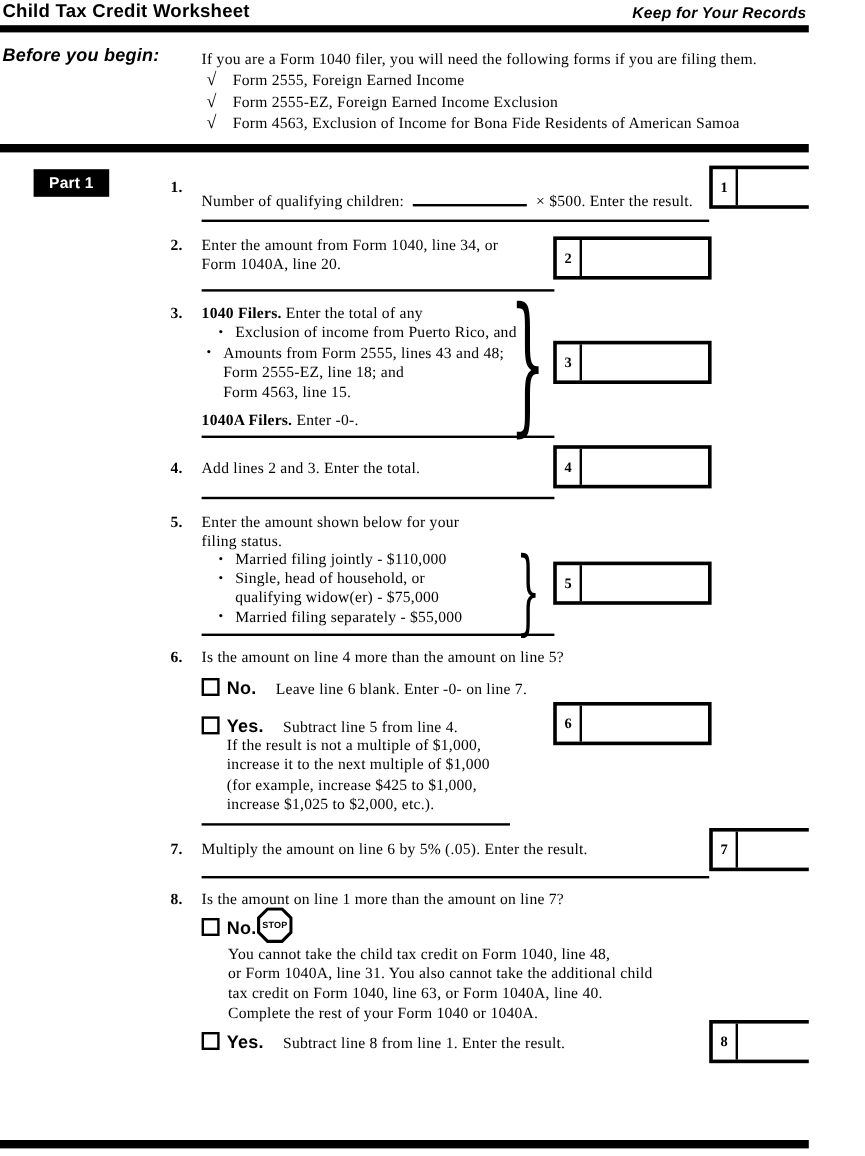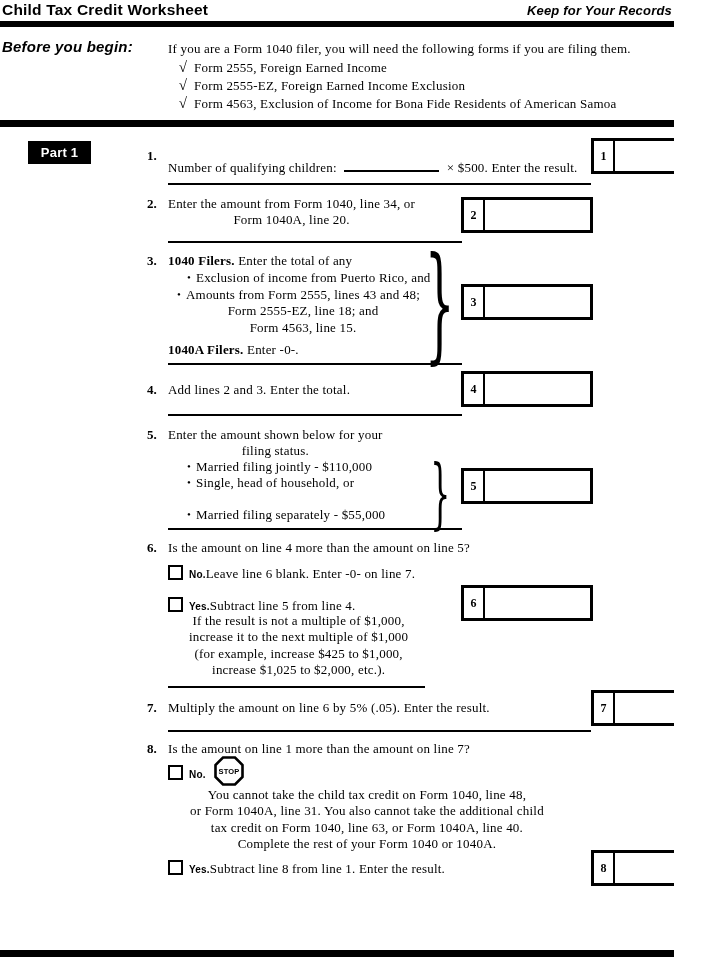--- a/index.html
+++ b/index.html
@@ -1,39 +1,38 @@
 <!DOCTYPE html>
 <html><head>
 <meta charset="utf-8">
 <style>
   * { margin:0; padding:0; box-sizing:border-box; }
   html,body { background:#fff; }
   #page {
     position:relative; width:674px; height:963px; background:#fff; overflow:hidden;
     font-family:"Liberation Serif","DejaVu Serif",serif; font-size:13px; color:#000;
     letter-spacing:.2px;
-    text-align:center;
   }
   .abs { position:absolute; }
   .sans { font-family:"Liberation Sans","DejaVu Sans",sans-serif; }
   .b { font-weight:bold; }
   .i { font-style:italic; }
   .bar { position:absolute; background:#000; }
   .hr { position:absolute; background:#000; height:2px; }
   .num { position:absolute; left:142px; font-weight:bold; width:20px; }
   .txt { position:absolute; left:168px; line-height:16.4px; white-space:nowrap; }
   .amtbox { position:absolute; height:36px; border:3px solid #000; background:#fff; display:flex; }
   .amtbox .ncell {
     width:21px; border-right:2px solid #000; display:flex; align-items:center; justify-content:center;
     font-weight:bold; font-size:12px; font-family:"Liberation Serif",serif;
   }
   .amtbox .vcell { flex:1; }
   .chk { position:absolute; width:15px; height:15px; border:2px solid #000; background:#fff; }
   .lbl { position:absolute; left:189px; line-height:16.4px; white-space:nowrap; }
-  .boldlbl { font-family:"Liberation Sans","DejaVu Sans",sans-serif; font-weight:bold; font-size:10px; margin-right:0; }
+  .boldlbl { font-family:"Liberation Sans","DejaVu Sans",sans-serif; font-weight:bold; font-size:15px; margin-right:16px; }
   .bullet { display:inline-block; width:14px; font-size:11px; vertical-align:1px; }
   .indent { padding-left:14px; }
   .brace { position:absolute; overflow:visible; display:flex; align-items:center; justify-content:center; }
   .brace > span { font-family:"DejaVu Serif",serif; display:block; }
   .part-tag {
     position:absolute; left:28px; top:141px; width:63px; height:23px; background:#000; color:#fff;
     display:flex; align-items:center; justify-content:center;
     font-family:"Liberation Sans",sans-serif; font-weight:bold; font-size:13px;
   }
   .hdr-title { position:absolute; left:2px; top:1px; font-size:15.5px; }
@@ -141,20 +140,21 @@
   <div class="num" style="top:427px;">5.</div>
   <div class="txt" style="top:427px;">
     <span style="display:block;">Enter the amount shown below for your</span>
     <span style="display:block;">filing status.</span>
   </div>
   <div class="txt" style="top:458px;left:182px;">
     <span class="bullet">•</span><span>Married filing jointly - $110,000</span>
   </div>
   <div class="txt" style="top:474px;left:182px;">
     <span class="bullet">•</span><span>Single, head of household, or</span>
+    <span style="display:block;" class="indent">qualifying widow(er) - $75,000</span>
   </div>
   <div class="txt" style="top:506px;left:182px;">
     <span class="bullet">•</span><span>Married filing separately - $55,000</span>
   </div>
   <div class="brace" style="left:426px;top:458px;width:28px;height:70px;">
     <span style="font-size:70px;line-height:62px;transform:scale(0.45,1.1);">}</span>
   </div>
   <div class="amtbox" style="left:461px;top:468px;width:132px;">
     <div class="ncell">5</div>
     <div class="vcell"></div>

